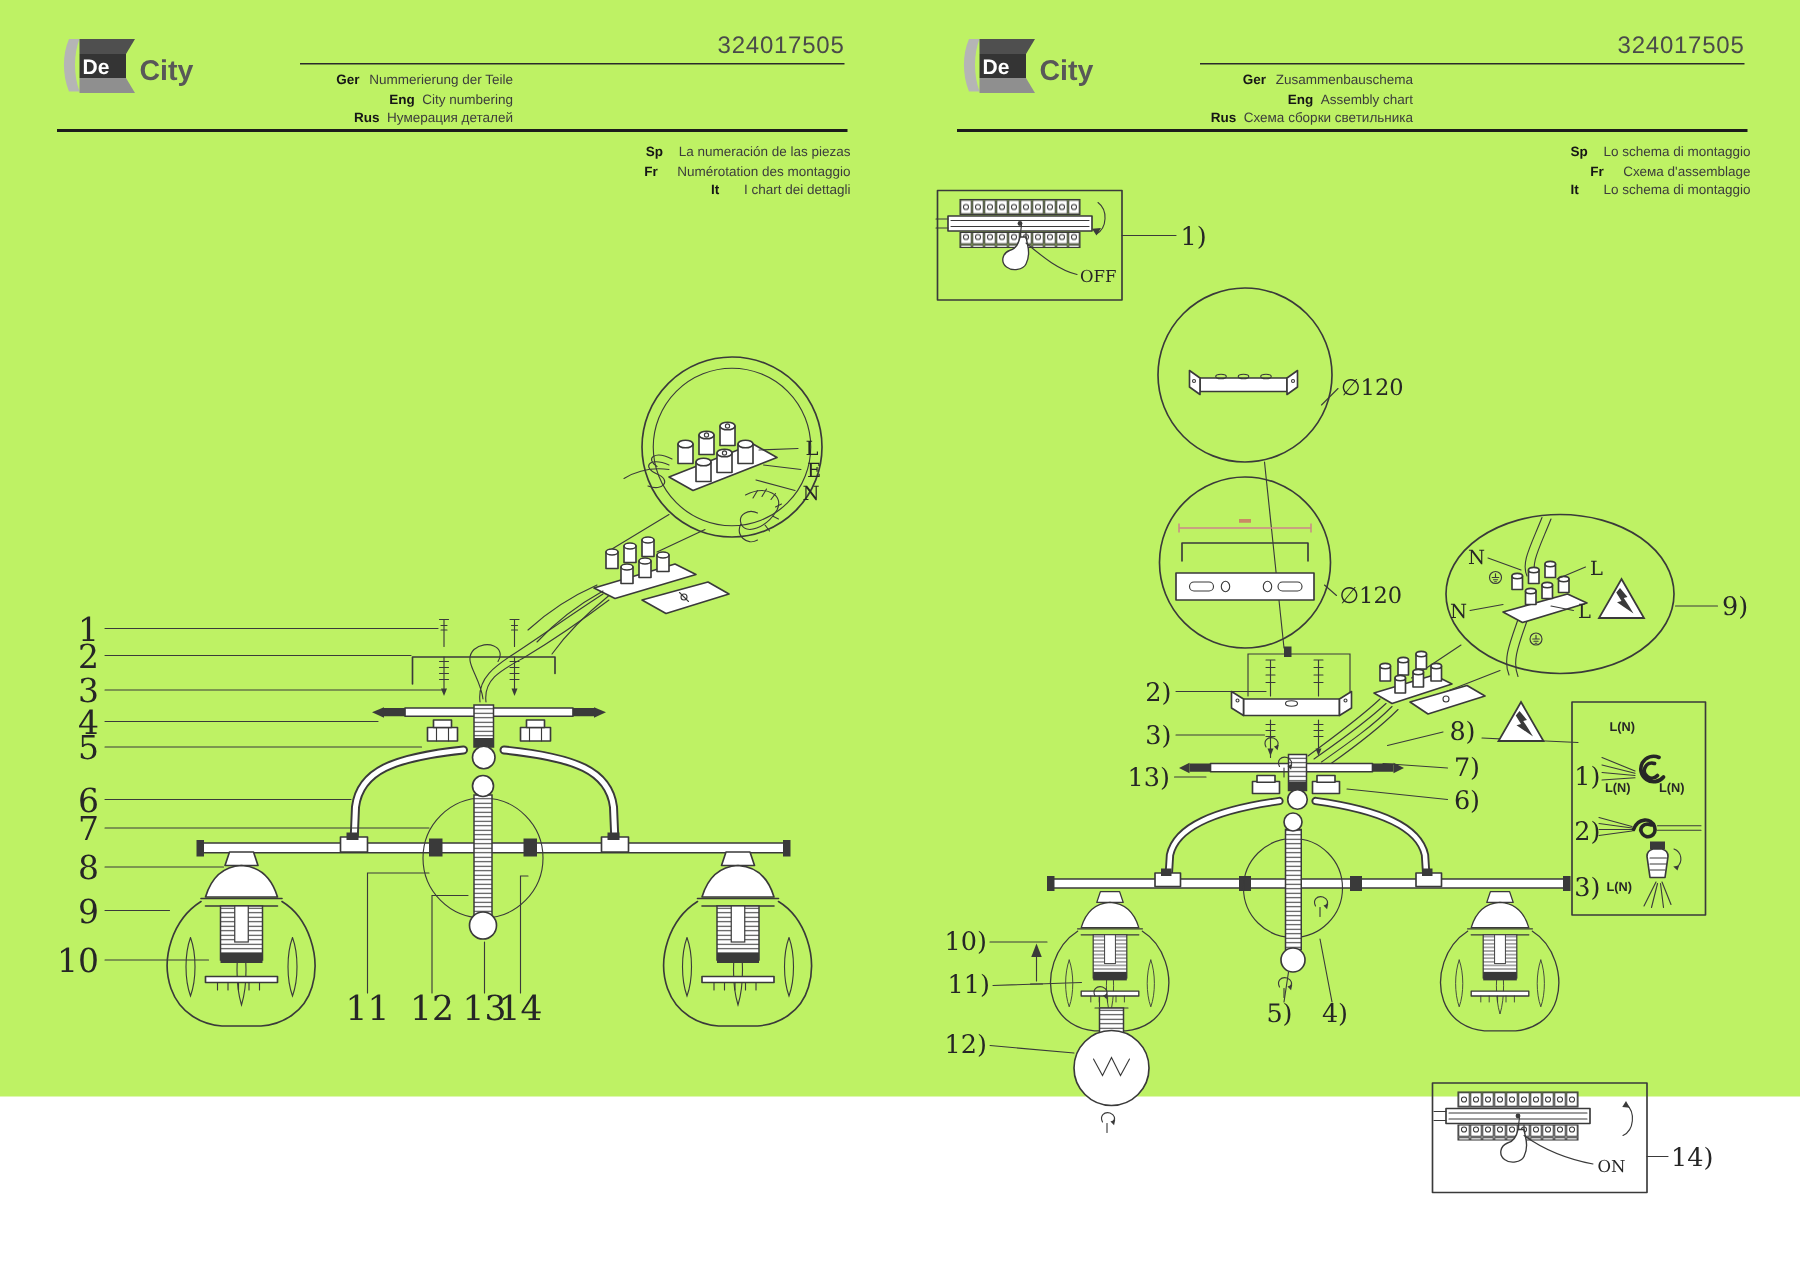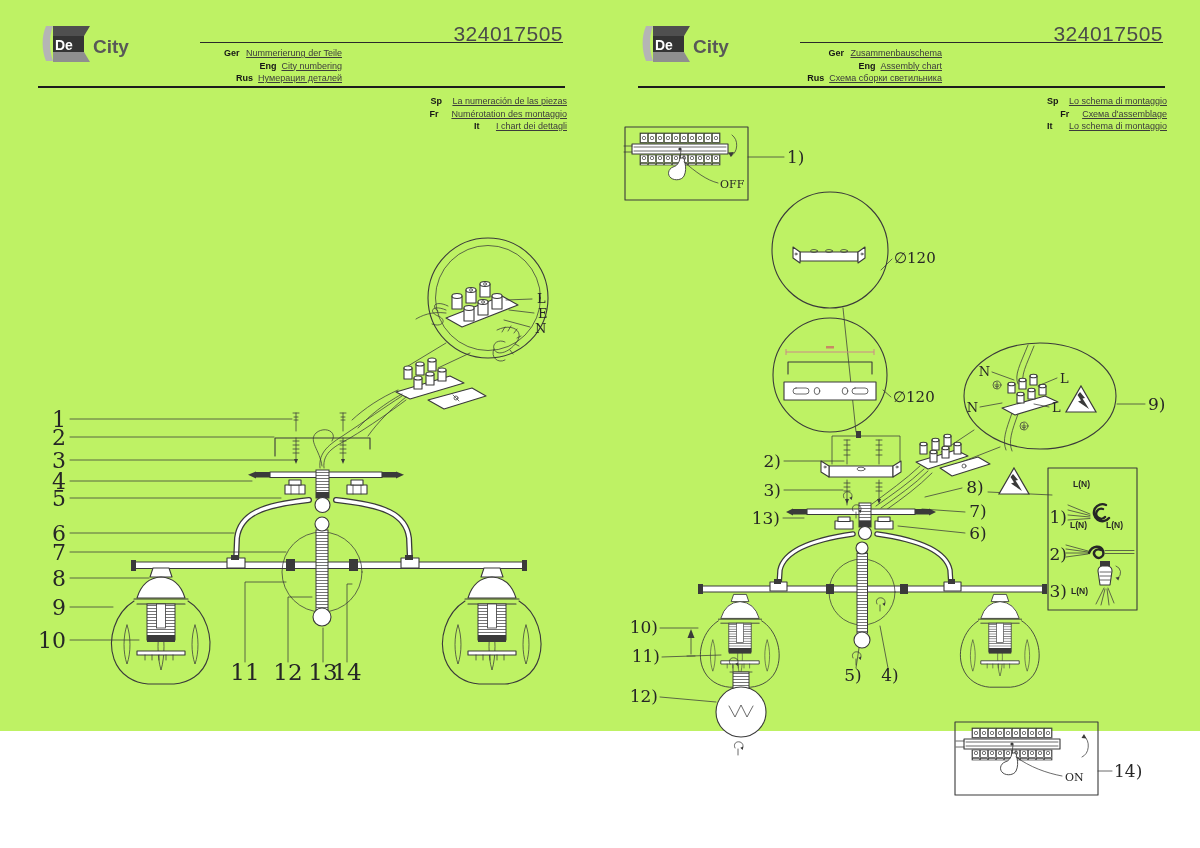--- a/index.html
+++ b/index.html
@@ -2,29 +2,29 @@
 <html><head>
 <meta charset="utf-8">
 <style>
   html,body{margin:0;padding:0;background:#ffffff;}
   body{width:1200px;height:848px;position:relative;overflow:hidden;
        font-family:"Liberation Sans",sans-serif;}
   .page{position:absolute;top:0;width:600px;height:731px;background:#bef264;}
   #pageL{left:0;} #pageR{left:600px;}
   .hdr{position:absolute;top:0;left:0;width:600px;height:95px;}
   .logo-wrap{position:absolute;left:38px;top:20px;}
-  .code{position:absolute;right:37px;top:22px;font-size:21px;color:#4a4a4a;letter-spacing:.5px;}
+  .code{position:absolute;right:37px;top:22px;font-size:16px;color:#4a4a4a;letter-spacing:.5px;}
   .thinline{position:absolute;left:200px;right:37px;top:42px;border-top:1.3px solid #2a2a2a;}
   .thickline{position:absolute;left:38px;right:35px;top:86px;border-top:2.6px solid #1c1c1c;}
   .langs{position:absolute;left:200px;top:48px;width:370px;display:flex;}
   .langcol{display:flex;flex-direction:column;gap:1px;align-items:flex-end;}
   .langcol.c1{width:142px;} .langcol.c2{width:225px;margin-top:48px;}
   .langrow{display:flex;font-size:9px;line-height:11.5px;white-space:nowrap;}
   .langrow .tag{font-weight:bold;color:#161616;width:22px;flex:none;}
-  .langrow .txt{color:#3c3c3c;text-decoration:underline;}
+  .langrow .txt{color:#3c3c3c;}
   svg.diag{position:absolute;left:0;top:0;}
   
   .ln{stroke:#3a3a3a;fill:none;stroke-width:1.1;stroke-linecap:round;stroke-linejoin:round;}
   .thin{stroke:#3a3a3a;fill:none;stroke-width:.75;stroke-linecap:round;}
   .fillw{fill:#ffffff;stroke:#3a3a3a;stroke-width:1.1;stroke-linejoin:round;}
   .blk{fill:#3a3a3a;stroke:none;}
   .num{font:22px "DejaVu Serif",serif;fill:#262626;}
   .num2{font:23px "DejaVu Serif",serif;fill:#262626;}
   .step{font:17px "DejaVu Serif",serif;fill:#262626;}
   .lbl{font:13px "DejaVu Serif",serif;fill:#262626;}

